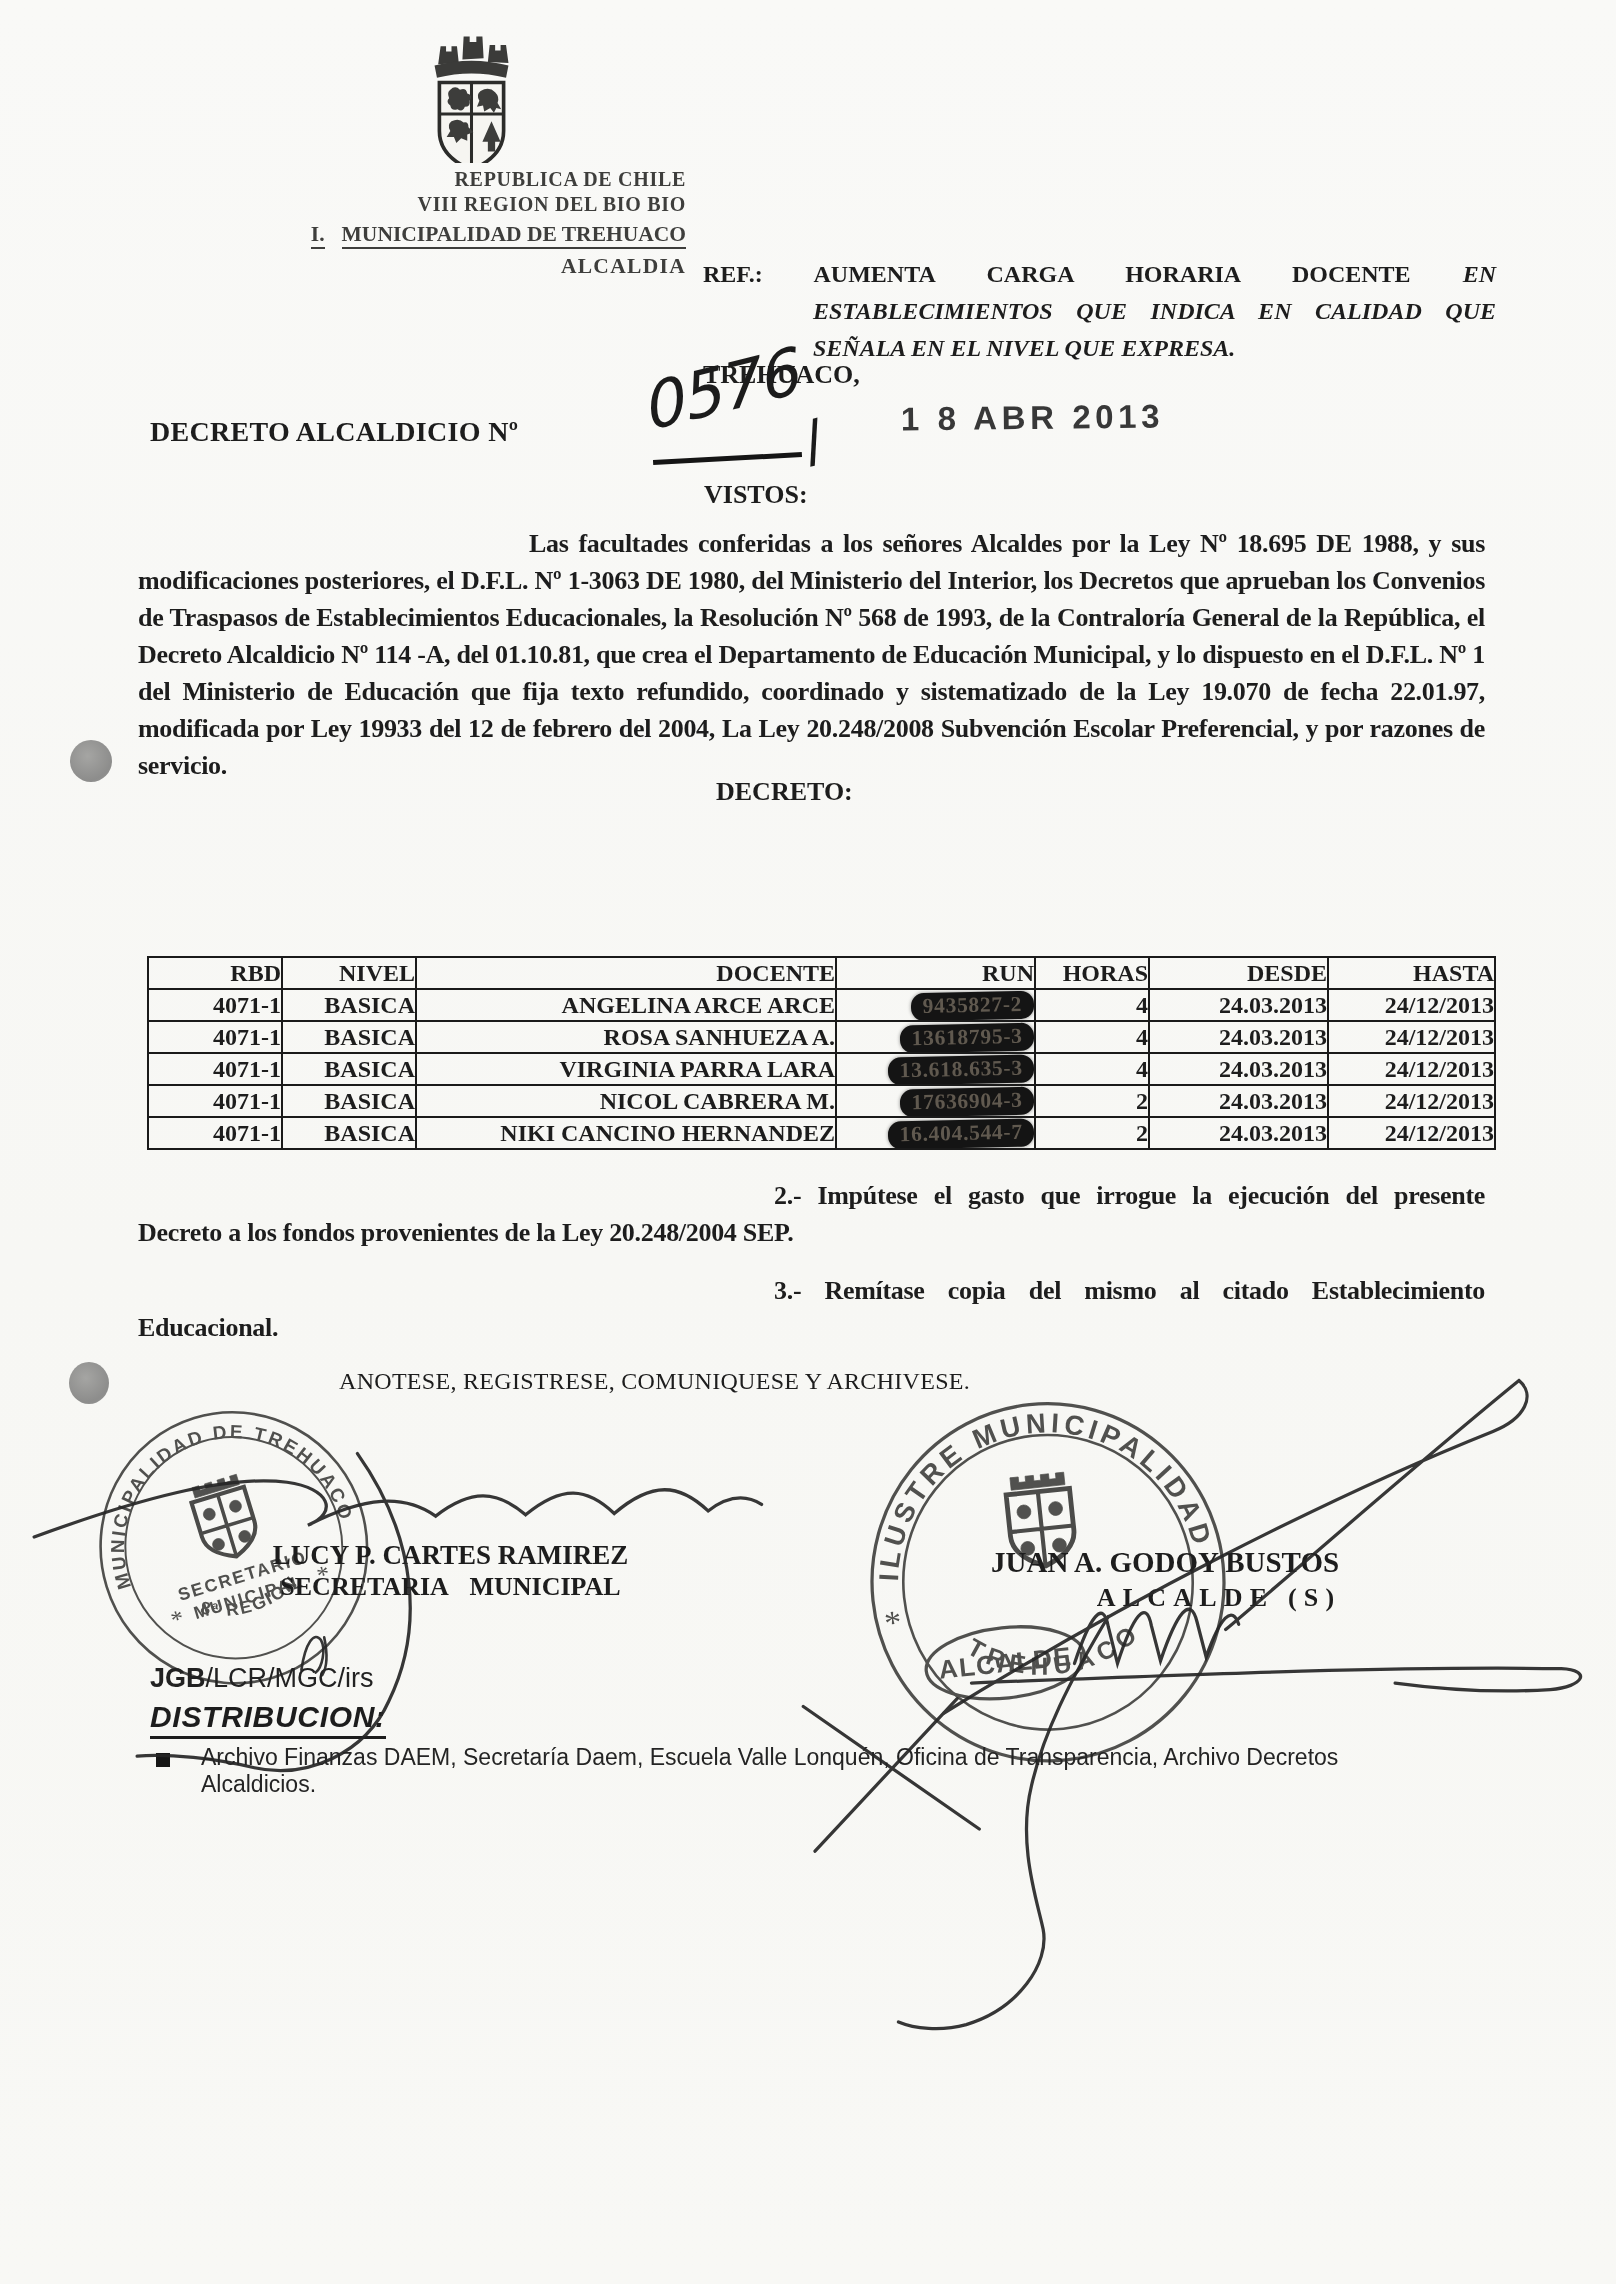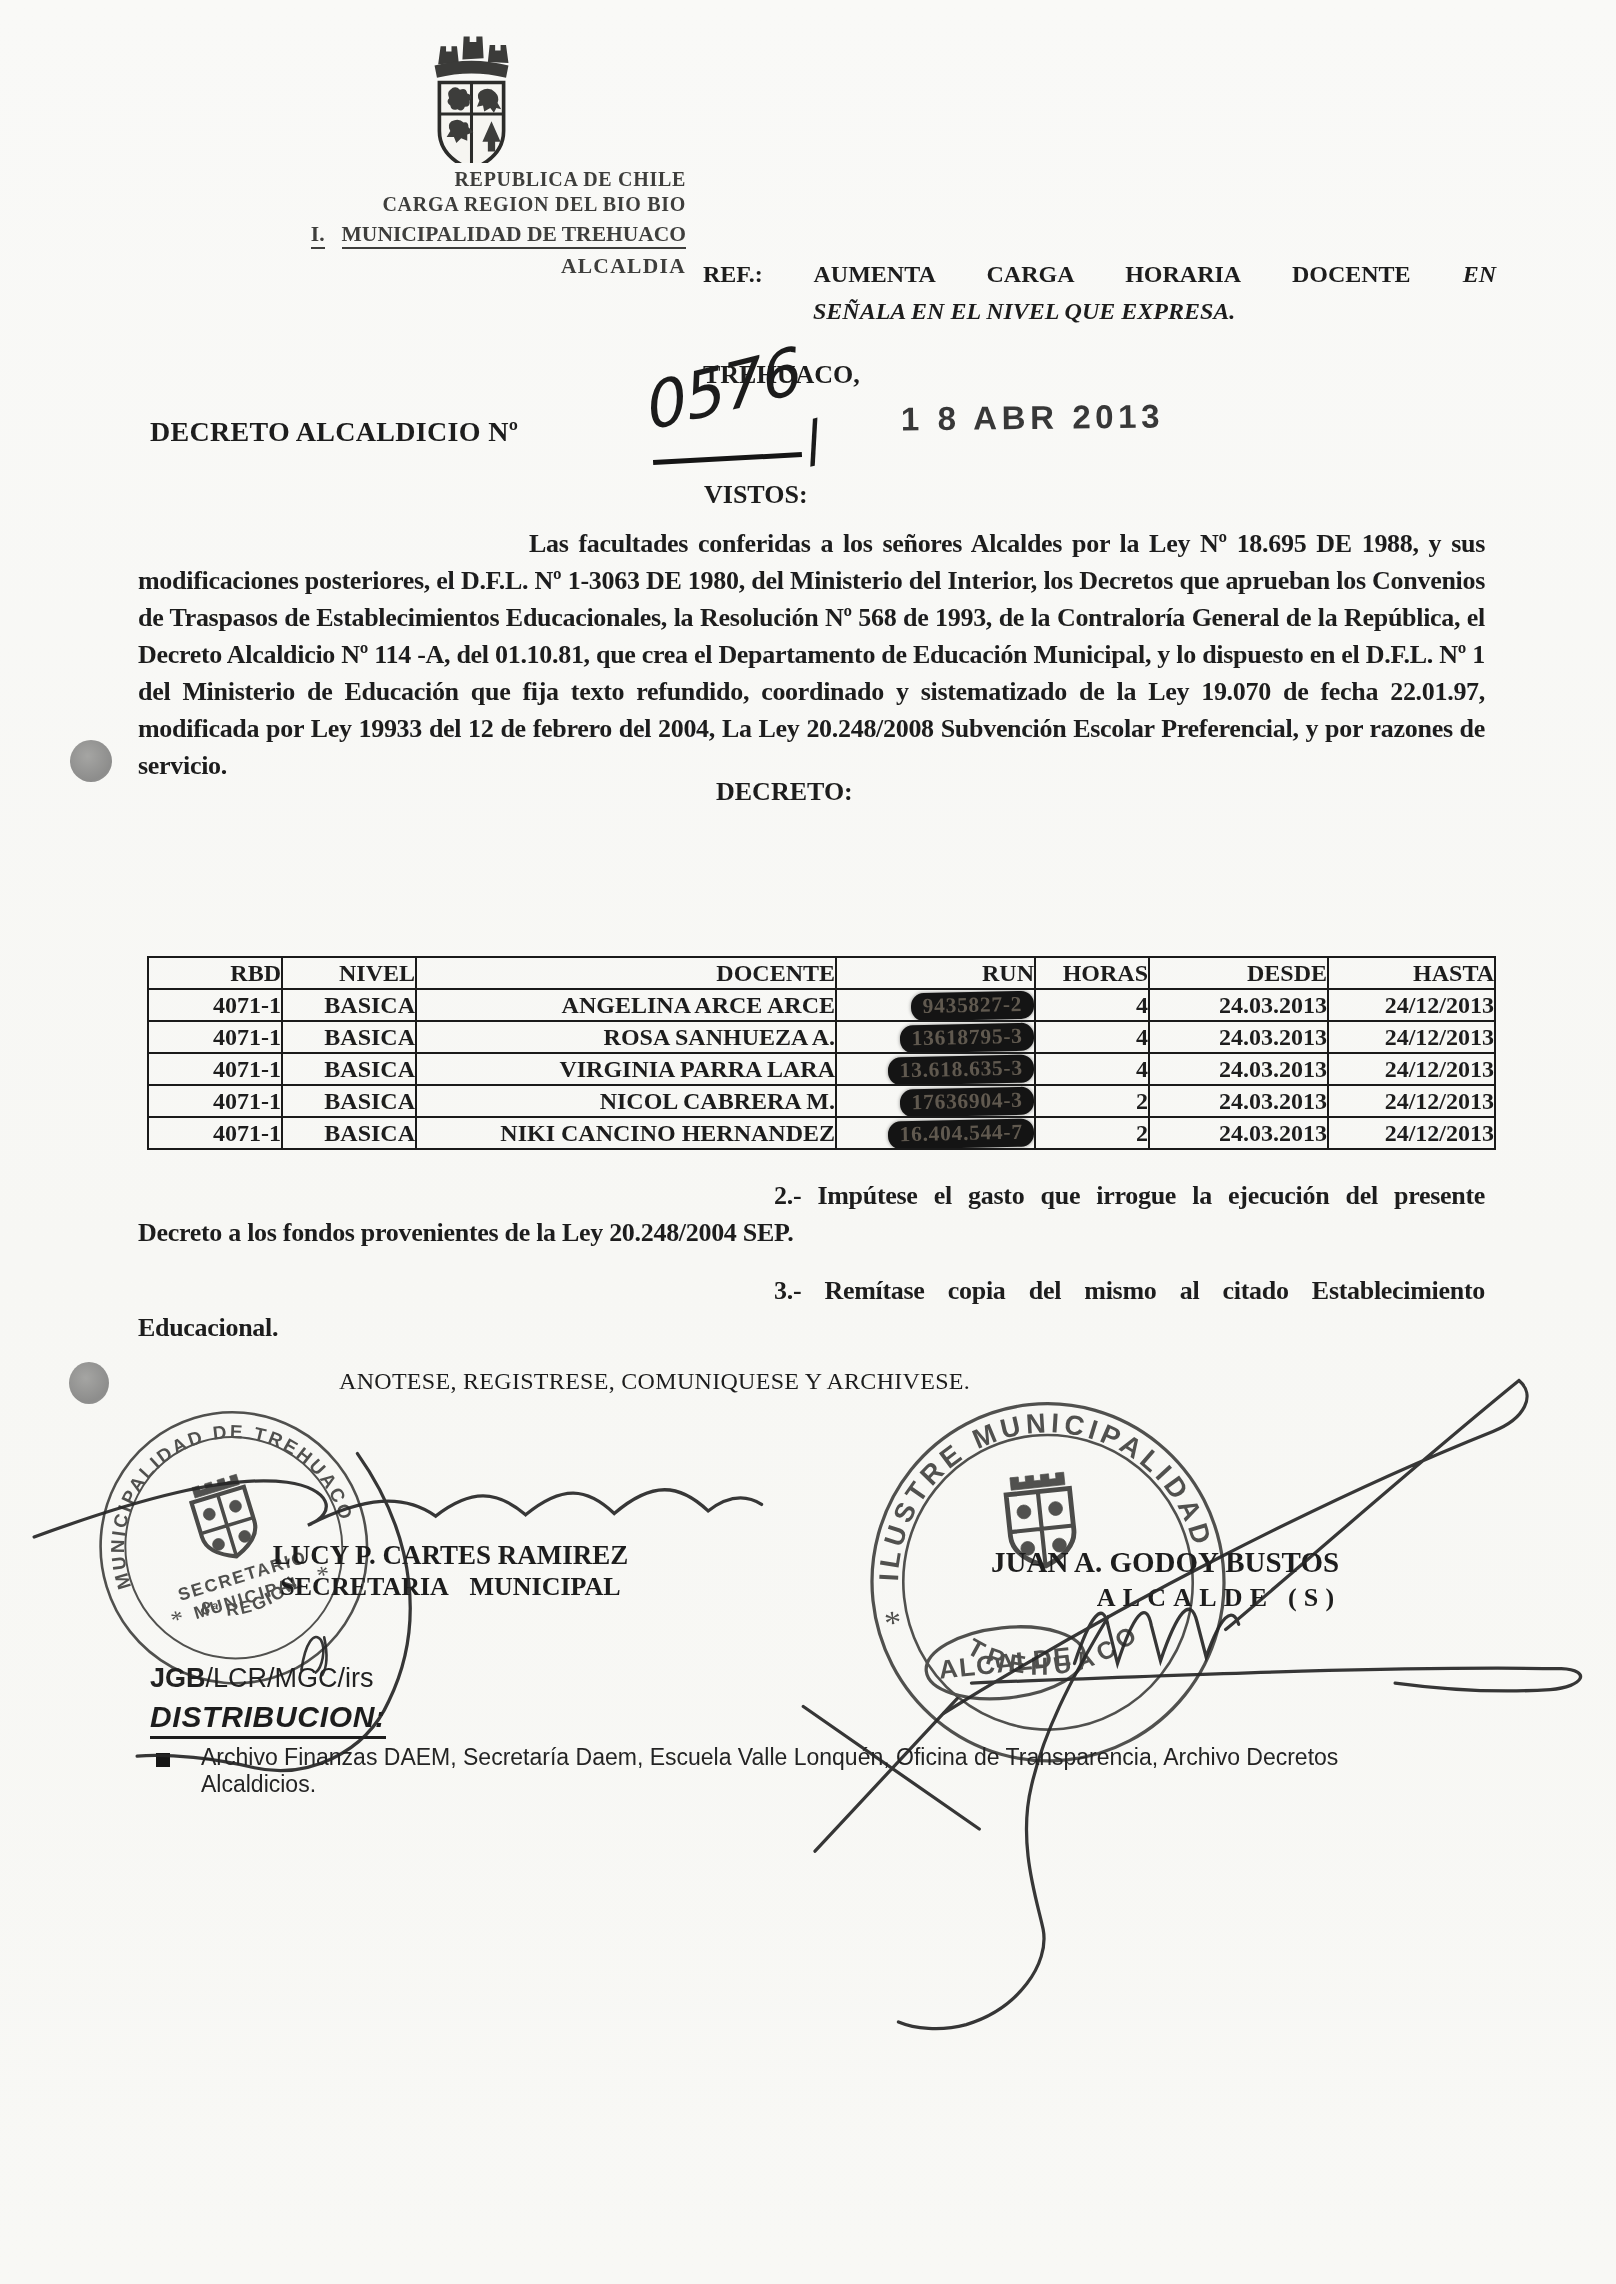--- a/index.html
+++ b/index.html
@@ -86,31 +86,32 @@
       <path d="M24,66 Q85,50 146,66 L142,86 Q85,72 28,86 Z" fill="#3b3b39"></path>
 
       <path d="M32,94 h106 v80 q0,42 -53,64 q-53,-22 -53,-64 Z" fill="#f6f5f1" stroke="#2c2c2a" stroke-width="6"></path>
       <path d="M85,94 V236 M32,146 h106" stroke="#2c2c2a" stroke-width="5" fill="none"></path>
       <path d="M50,106 q8,-8 16,0 q10,-4 12,6 q10,2 4,12 q2,10 -8,10 q-4,10 -12,4 q-10,4 -12,-6 q-8,-6 -2,-12 q-4,-10 2,-14 Z" fill="#3d3d3b"></path>
       <path d="M100,108 q14,-8 24,2 q8,8 4,18 l6,10 -8,-2 -4,8 -6,-8 -10,6 -2,-10 -10,2 4,-10 q-6,-10 2,-16 Z" fill="#3d3d3b"></path>
       <path d="M52,158 q12,-6 20,2 q8,-2 8,8 l8,8 -10,4 0,10 -10,-4 -8,8 -4,-10 -12,0 6,-10 q-6,-10 2,-16 Z" fill="#3d3d3b"></path>
       <path d="M103,192 L118,158 L133,192 H124 V208 H112 V192 Z" fill="#3d3d3b"></path>
     </svg>
     <div class="lh-line">REPUBLICA DE CHILE</div>
-    <div class="lh-line">CARGA REGION DEL BIO BIO</div>
+    <div class="lh-line">VIII REGION DEL BIO BIO</div>
     <div class="lh-muni"><span class="u pfx">I.</span><span class="u">MUNICIPALIDAD DE TREHUACO</span></div>
     <div class="lh-office">ALCALDIA</div>
   </div>
 
   <div class="abs refblock">
     <div class="ref-l1">
       <span>REF.:</span>
       <span>AUMENTA CARGA HORARIA DOCENTE</span>
       <span class="ref-last">EN</span>
     </div>
+    <div class="ref-l2">ESTABLECIMIENTOS QUE INDICA EN CALIDAD QUE</div>
     <div class="ref-l3">SEÑALA EN EL NIVEL QUE EXPRESA.</div>
   </div>
 
   <div class="abs city">TREHUACO,</div>
   <div class="abs datestamp">1 8 ABR 2013</div>
   <div class="abs decreeline">DECRETO ALCALDICIO Nº</div>
   <div class="abs handnum">0576</div>
   <div class="abs handnum-line"></div>
   <div class="abs handslash">/</div>
 

